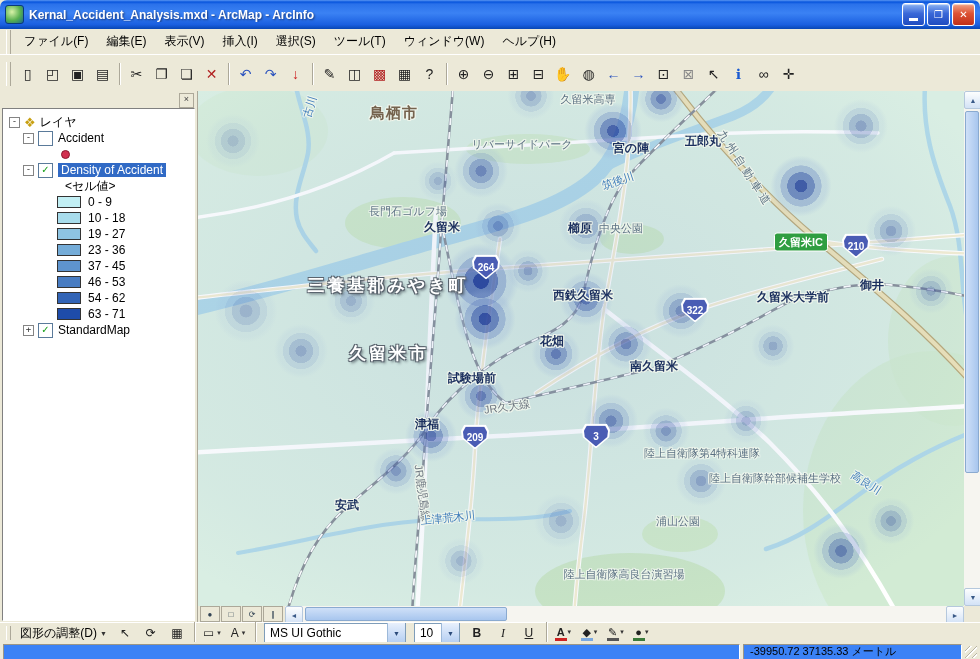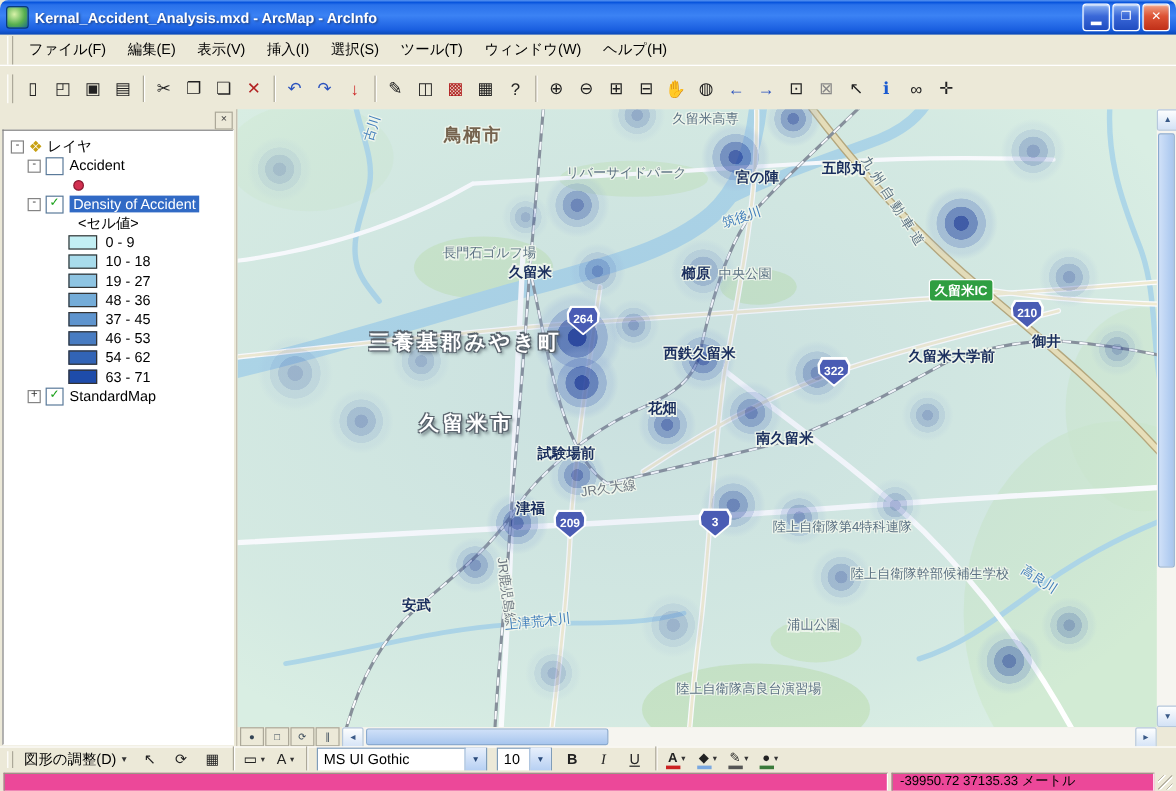--- a/index.html
+++ b/index.html
@@ -124,21 +124,21 @@
   .fmt-u{text-decoration:underline;}
   .colbtn{padding-bottom:3px;}
   .colglyph{font-weight:bold;font-size:11px;line-height:10px;}
   .colbar{position:absolute;bottom:2px;left:3px;width:12px;height:3px;}
   .font-combo{width:140px;height:19px;}
   .size-combo{width:44px;height:19px;}
 
   
   .statusbar{position:absolute;top:642px;left:0;right:0;height:17px;background:#ece9d8;display:flex;
     align-items:center;padding:1px 3px;gap:3px;}
-  .spanel{height:14px;border:1px solid;border-color:#9a9687 #fff #fff #9a9687;background:#ec4899;}
+  .spanel{height:14px;border:1px solid;border-color:#9a9687 #fff #fff #9a9687;background:#3b82f6;}
   .spanel.left{flex:1;}
   .spanel.coords{width:205px;font-size:11px;line-height:12px;padding:0 6px;white-space:nowrap;}
   .rgrip{width:12px;height:12px;flex:none;
     background:repeating-linear-gradient(135deg,transparent 0 3px,#b8b4a4 3px 4px,#fff 4px 5px);}
 </style>
 </head>
 <body>
 
 <div class="titlebar">
   <div class="appicon"></div>
@@ -240,21 +240,21 @@
           <div class="trow" style="padding-left: 54px;">
             <span class="swatch" style="background: rgb(168, 220, 236);"></span>
             <span>10 - 18</span>
           </div>
           <div class="trow" style="padding-left: 54px;">
             <span class="swatch" style="background: rgb(142, 196, 226);"></span>
             <span>19 - 27</span>
           </div>
           <div class="trow" style="padding-left: 54px;">
             <span class="swatch" style="background: rgb(116, 172, 216);"></span>
-            <span>48 - 36</span>
+            <span>23 - 36</span>
           </div>
           <div class="trow" style="padding-left: 54px;">
             <span class="swatch" style="background: rgb(94, 148, 206);"></span>
             <span>37 - 45</span>
           </div>
           <div class="trow" style="padding-left: 54px;">
             <span class="swatch" style="background: rgb(72, 124, 194);"></span>
             <span>46 - 53</span>
           </div>
           <div class="trow" style="padding-left: 54px;">
@@ -380,30 +380,30 @@
           <div class="lbl place" style="left: 423px; top: 137px;">中央公園</div>
           <div class="lbl bigcity" style="left: 190px; top: 194px;">三養基郡みやき町</div>
           <div class="lbl station" style="left: 385px; top: 204px;">西鉄久留米</div>
           <div class="lbl station" style="left: 595px; top: 206px;">久留米大学前</div>
           <div class="lbl station" style="left: 674px; top: 194px;">御井</div>
           <div class="lbl station" style="left: 330px; top: 250px; margin-left: 24px;">花畑</div>
           <div class="lbl bigcity" style="left: 191px; top: 262px;">久留米市</div>
           <div class="lbl station" style="left: 456px; top: 275px;">南久留米</div>
           <div class="lbl station" style="left: 274px; top: 287px;">試験場前</div>
           <div class="lbl rail" style="left: 309px; top: 316px; transform: translate(-50%, -50%) rotate(-8deg);">JR久大線</div>
-          <div class="lbl station" style="left: 244px; top: 333px;">津福</div>
-          <div class="lbl place" style="left: 504px; top: 348px;">陸上自衛隊第4特科連隊</div>
+          <div class="lbl station" style="left: 229px; top: 333px;">津福</div>
+          <div class="lbl place" style="left: 504px; top: 362px;">陸上自衛隊第4特科連隊</div>
           <div class="lbl place" style="left: 577px; top: 387px;">陸上自衛隊幹部候補生学校</div>
           <div class="lbl water" style="left: 668px; top: 392px; transform: translate(-50%, -50%) rotate(33deg);">高良川</div>
           <div class="lbl rail" style="left: 224px; top: 402px; transform: translate(-50%, -50%) rotate(82deg);">JR鹿児島線</div>
           <div class="lbl station" style="left: 149px; top: 414px;">安武</div>
           <div class="lbl water" style="left: 250px; top: 427px; transform: translate(-50%, -50%) rotate(-6deg);">上津荒木川</div>
           <div class="lbl place" style="left: 480px; top: 430px;">浦山公園</div>
           <div class="lbl place" style="left: 426px; top: 483px;">陸上自衛隊高良台演習場</div>
-          <div class="shield" style="left: 658px; top: 155px; margin-top: 16px;">
+          <div class="shield" style="left: 658px; top: 155px;">
             <div class="shield-in">210</div>
           </div>
           <div class="shield" style="left: 288px; top: 176px;">
             <div class="shield-in">264</div>
           </div>
           <div class="shield" style="left: 497px; top: 219px;">
             <div class="shield-in">322</div>
           </div>
           <div class="shield" style="left: 277px; top: 346px;">
             <div class="shield-in">209</div>

